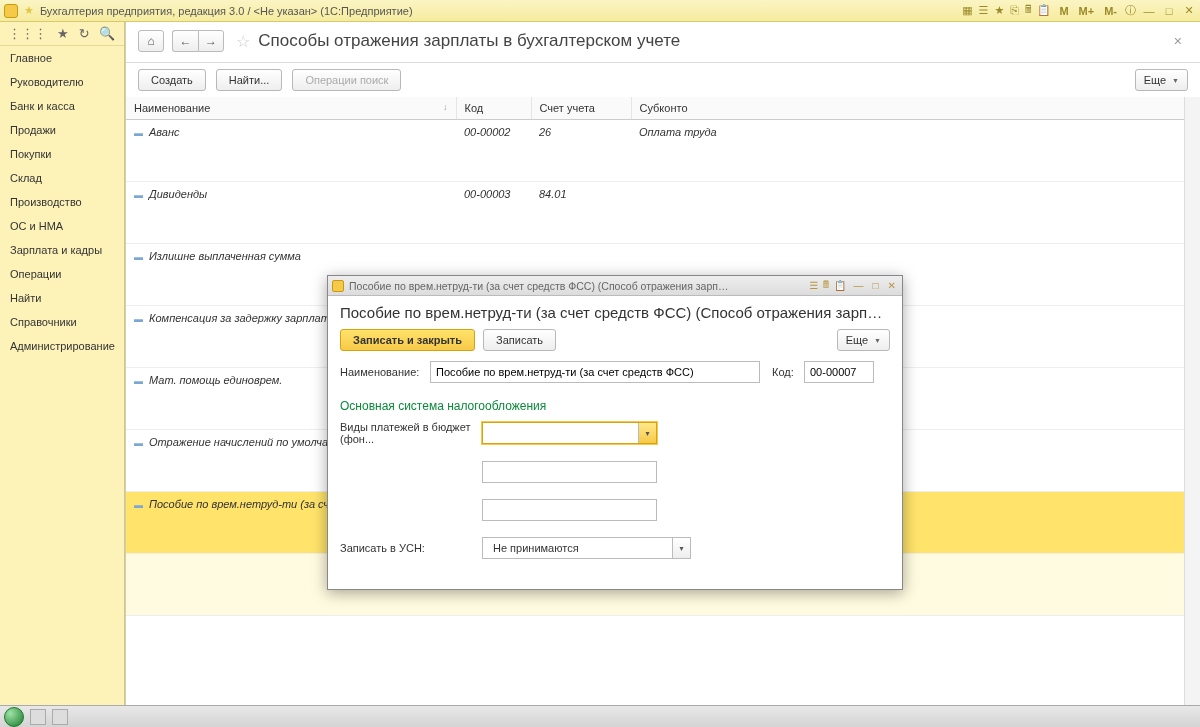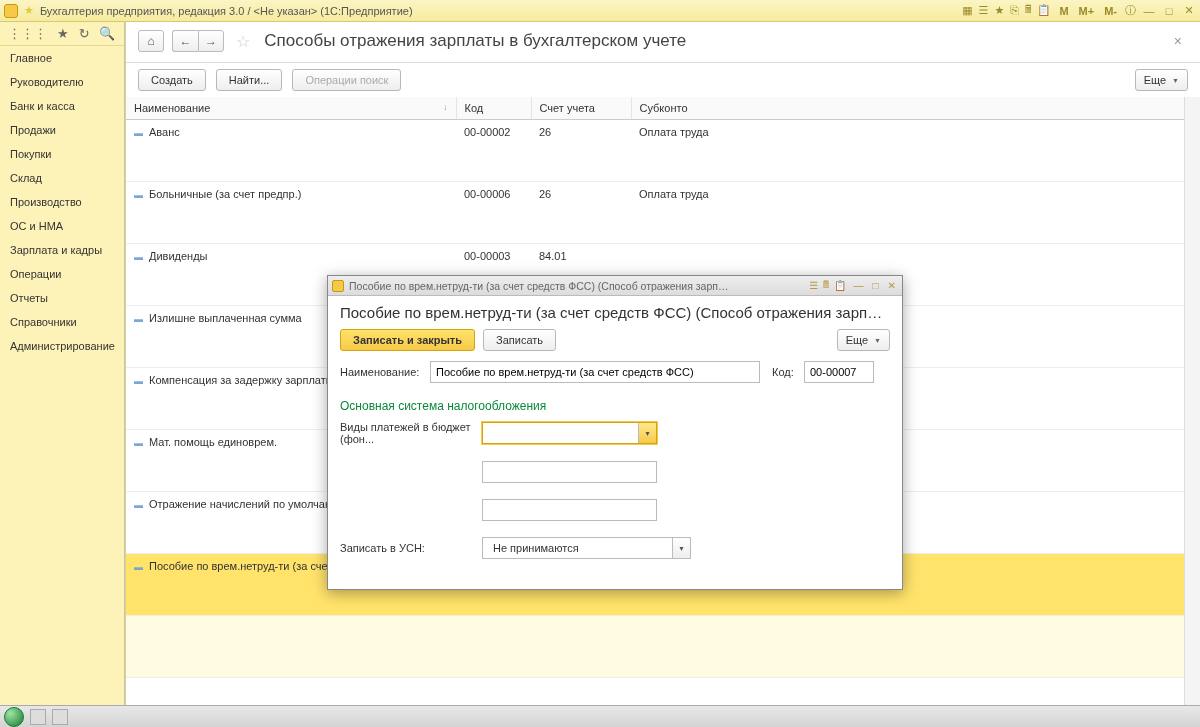--- a/index.html
+++ b/index.html
@@ -28,40 +28,40 @@
   .sidebar-tools span { font-size:13px; color:#666; cursor:pointer;}
   .sidebar-item { padding:6px 10px; color:#333; cursor:pointer;}
 
   
   .main { flex:1; display:flex; flex-direction:column; background:#fff; border-left:1px solid #ccc; position:relative;}
   .page-header { display:flex; align-items:center; gap:8px; padding:8px 12px 10px; border-bottom:1px solid #ddd;}
   .hdr-btn { width:26px; height:22px; border:1px solid #bbb; background:linear-gradient(#fff,#eee); border-radius:3px; display:flex; align-items:center; justify-content:center; font-size:12px; color:#555; cursor:pointer;}
   .hdr-btn-group { display:flex;}
   .hdr-btn-group .hdr-btn:first-child { border-radius:3px 0 0 3px; border-right:none;}
   .hdr-btn-group .hdr-btn:last-child { border-radius:0 3px 3px 0;}
-  .page-title { font-size:17px; color:#444; margin-left:6px;}
+  .page-title { font-size:17px; color:#444; margin-left:0;}
   .star-outline { font-size:16px; color:#ccc; margin-left:4px;}
   .close-x { margin-left:auto; color:#999; font-size:14px; cursor:pointer; padding:2px 6px;}
 
   .toolbar { display:flex; align-items:center; gap:10px; padding:6px 12px;}
   .btn { height:22px; padding:6px 12px; border:1px solid #b8b8b8; background:linear-gradient(#fff,#eee); border-radius:3px; font-size:11px; color:#333; display:flex; align-items:center; cursor:pointer;}
   .btn.disabled { color:#aaa; cursor:default;}
   .btn.more { padding:0 8px;}
   .btn.more::after { content:"▼"; font-size:7px; margin-left:6px; color:#666;}
   .btn.yellow { background:linear-gradient(#ffe36b,#f7c948); border-color:#d4a310; color:#333; font-weight:bold;}
   .spacer { flex:1;}
 
   
   .table-wrap { flex:1; overflow:auto; position:relative;}
   table.grid { width:100%; border-collapse:collapse; font-size:11px; color:#333;}
   table.grid th { text-align:left; font-weight:normal; background:#fafafa; border-bottom:1px solid #ccc; border-right:1px solid #e5e5e5; padding:5px 8px; position:sticky; top:0;}
   table.grid th .sort { float:right; color:#999; font-size:9px;}
   table.grid td { padding:6px 8px; border-bottom:1px solid #eee; vertical-align:top;}
   table.grid tr.row { height:62px;}
-  table.grid tr.row td { vertical-align:top;}
+  table.grid tr.row td { vertical-align:top;font-style:italic;}
   .row-icon { color:#7aa7d4; font-size:9px; margin-right:6px;}
   tr.selected td { background:#ffe36b;}
   tr.after-sel td { background:#fffbe0;}
   .vscroll { position:absolute; right:0; top:0; bottom:0; width:16px; background:#f4f4f4; border-left:1px solid #ddd;}
 
   
   .modal { position:absolute; left:327px; top:275px; width:576px; background:#fff; border:1px solid #888; box-shadow:0 3px 14px rgba(0,0,0,0.35); z-index:50;}
   .modal-titlebar { height:20px; background:linear-gradient(#eee,#dcdcdc); display:flex; align-items:center; font-size:10.5px; color:#666; padding:0 4px; border-bottom:1px solid #bbb;}
   .modal-titlebar .logo { width:12px;height:12px;background:#f7c948;border:1px solid #c79a12;border-radius:2px;margin-right:5px;}
   .modal-titlebar .m-icons { margin-left:auto; display:flex; gap:5px; align-items:center;}
@@ -120,21 +120,21 @@
       <div class="sidebar-item"><span>Главное</span></div>
       <div class="sidebar-item"><span>Руководителю</span></div>
       <div class="sidebar-item"><span>Банк и касса</span></div>
       <div class="sidebar-item"><span>Продажи</span></div>
       <div class="sidebar-item"><span>Покупки</span></div>
       <div class="sidebar-item"><span>Склад</span></div>
       <div class="sidebar-item"><span>Производство</span></div>
       <div class="sidebar-item"><span>ОС и НМА</span></div>
       <div class="sidebar-item"><span>Зарплата и кадры</span></div>
       <div class="sidebar-item"><span>Операции</span></div>
-      <div class="sidebar-item"><span>Отчеты</span></div>
+      <div class="sidebar-item"><span>Найти</span></div>
       <div class="sidebar-item"><span>Справочники</span></div>
       <div class="sidebar-item"><span>Администрирование</span></div>
     </div>
 
     <div class="main">
 
       <div class="page-header">
         <div class="hdr-btn">⌂</div>
         <div class="hdr-btn-group">
           <div class="hdr-btn">←</div>
@@ -178,26 +178,20 @@
             </tr>
           </thead>
           <tbody>
             <tr class="row">
                 <td><span class="row-icon">▬</span><span>Аванс</span></td>
                 <td>00-00002</td>
                 <td>26</td>
                 <td>Оплата труда</td>
               </tr>
             <tr class="row">
-                <td><span class="row-icon">▬</span><span>Больничные (за счет предпр.)</span></td>
-                <td>00-00006</td>
-                <td>26</td>
-                <td>Оплата труда</td>
-              </tr>
-            <tr class="row">
                 <td><span class="row-icon">▬</span><span>Дивиденды</span></td>
                 <td>00-00003</td>
                 <td>84.01</td>
                 <td></td>
               </tr>
             <tr class="row">
                 <td><span class="row-icon">▬</span><span>Излишне выплаченная сумма</span></td>
                 <td></td>
                 <td></td>
                 <td></td>

